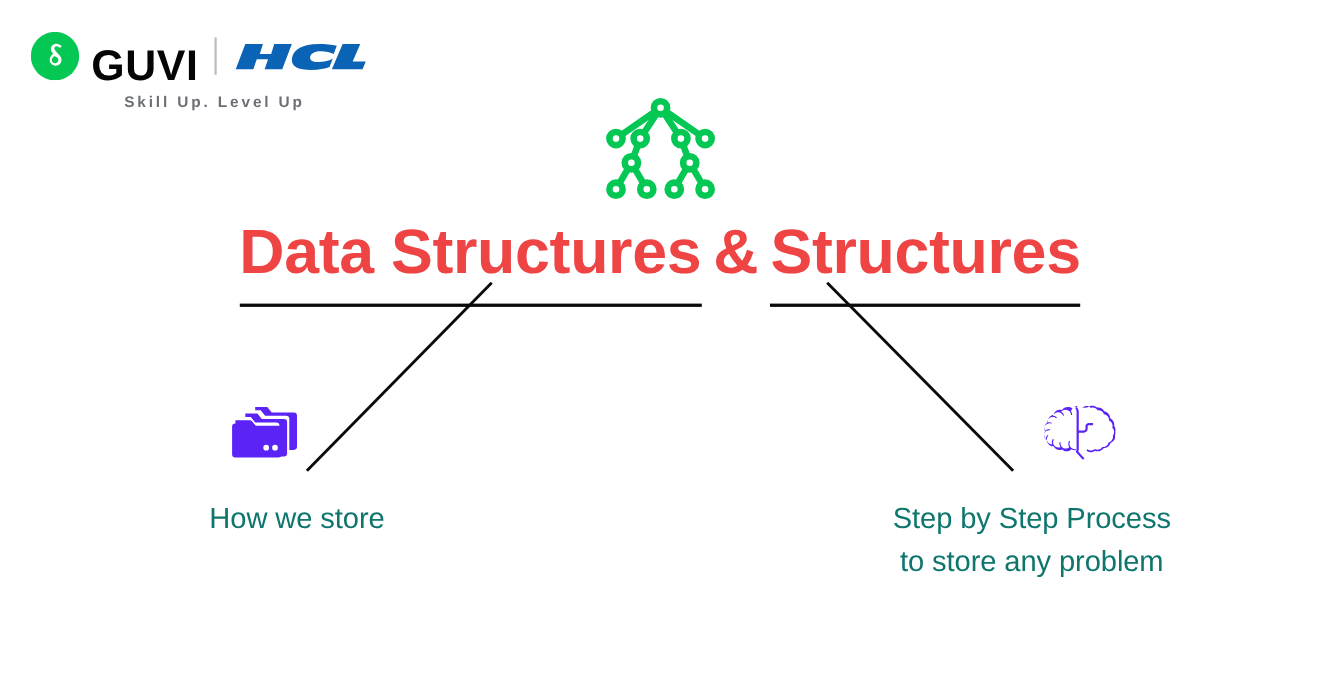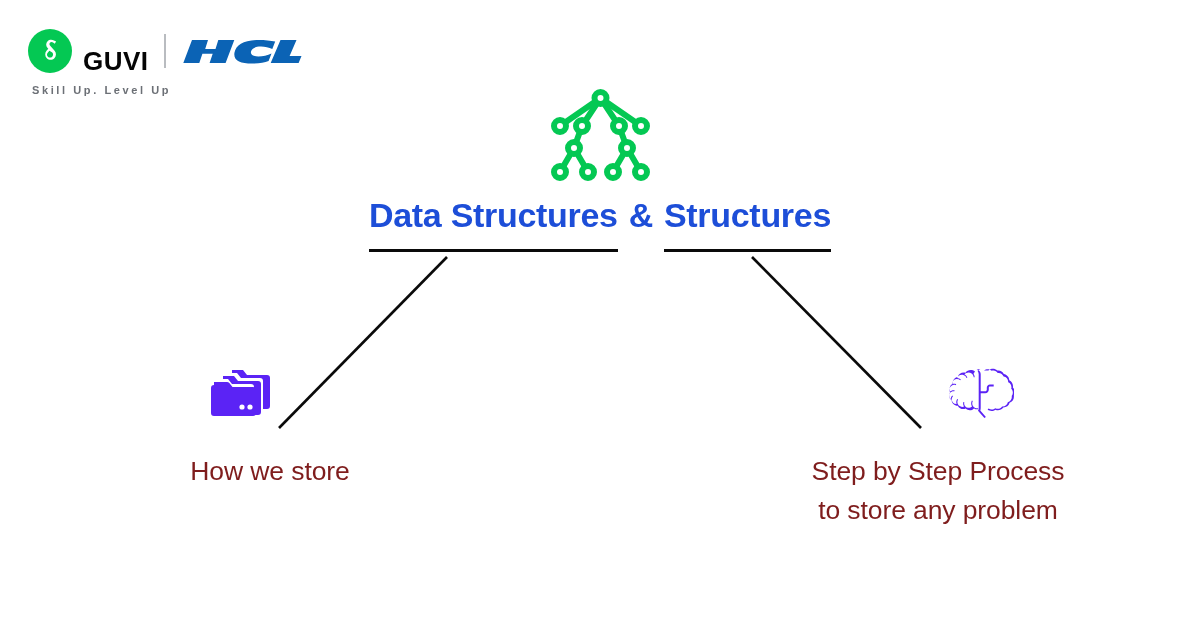--- a/index.html
+++ b/index.html
@@ -9,46 +9,47 @@
     font-family:"Liberation Sans", sans-serif;
     overflow:hidden;
   }
   #stage { position:relative; width:1200px; height:630px; background:#fff; }
 
   
   #brand { position:absolute; left:28px; top:28px; width:330px; height:70px; }
   #brand-row { display:flex; align-items:center; height:46px; }
   #guvi-mark { width:44px; height:44px; flex:0 0 44px; }
   #guvi-word {
-    font-size:26px; font-weight:700; color:#050505;
+    font-size:39px; font-weight:700; color:#050505;
     letter-spacing:0.5px; margin-left:11px; line-height:44px;
     font-family:"Liberation Sans", sans-serif;
     margin-top:20px;
   }
   #brand-divider {
     width:2px; height:34px; background:#b9bcc0;
     margin:0 16px 0 15px; flex:0 0 2px;
   }
   #hcl-word { width:120px; height:34px; }
   #brand-tagline {
     margin-top:10px; margin-left:4px;
-    font-size:11px; font-weight:700; color:#6c7076;
+    font-size:14px; font-weight:700; color:#6c7076;
     letter-spacing:2.6px;
+    text-align:center;
   }
 
   
   #tree-icon { position:absolute; left:548px; top:86px; width:105px; height:100px; }
 
   
   #title-wrap {
     position:absolute; left:0; top:196px; width:1200px;
     text-align:center; white-space:nowrap;
   }
   .title-text {
-    font-size:34px; font-weight:700; color:#1d4ed8;
+    font-size:57px; font-weight:700; color:#ef4444;
     letter-spacing:-0.3px;
     font-family:"Liberation Sans", sans-serif;
     display:inline-block; vertical-align:baseline;
   }
   .title-underlined {
     border-bottom:3.5px solid #0a0a0a;
     padding-bottom:14px;
   }
   .title-amp { padding:0 11px; }
 
@@ -56,21 +57,21 @@
   #connectors { position:absolute; left:0; top:0; width:1200px; height:630px; }
 
   
   #branch-left { position:absolute; left:100px; top:368px; width:340px; }
   #branch-right { position:absolute; left:758px; top:368px; width:360px; }
   .branch-icon { height:62px; display:flex; align-items:flex-start; }
   #folders-icon { width:70px; height:52px; margin-left:108px; }
   #brain-icon { width:66px; height:52px; margin-left:190px; }
   .branch-caption {
     margin-top:22px; text-align:center;
-    font-size:26.5px; line-height:39px; color:#7f1d1d;
+    font-size:26.5px; line-height:39px; color:#0f766e;
     font-weight:400; font-family:"Liberation Sans", sans-serif;
     letter-spacing:-0.1px;
   }
 </style>
 </head>
 <body>
 
 <div id="stage">
 
   <div id="brand">

